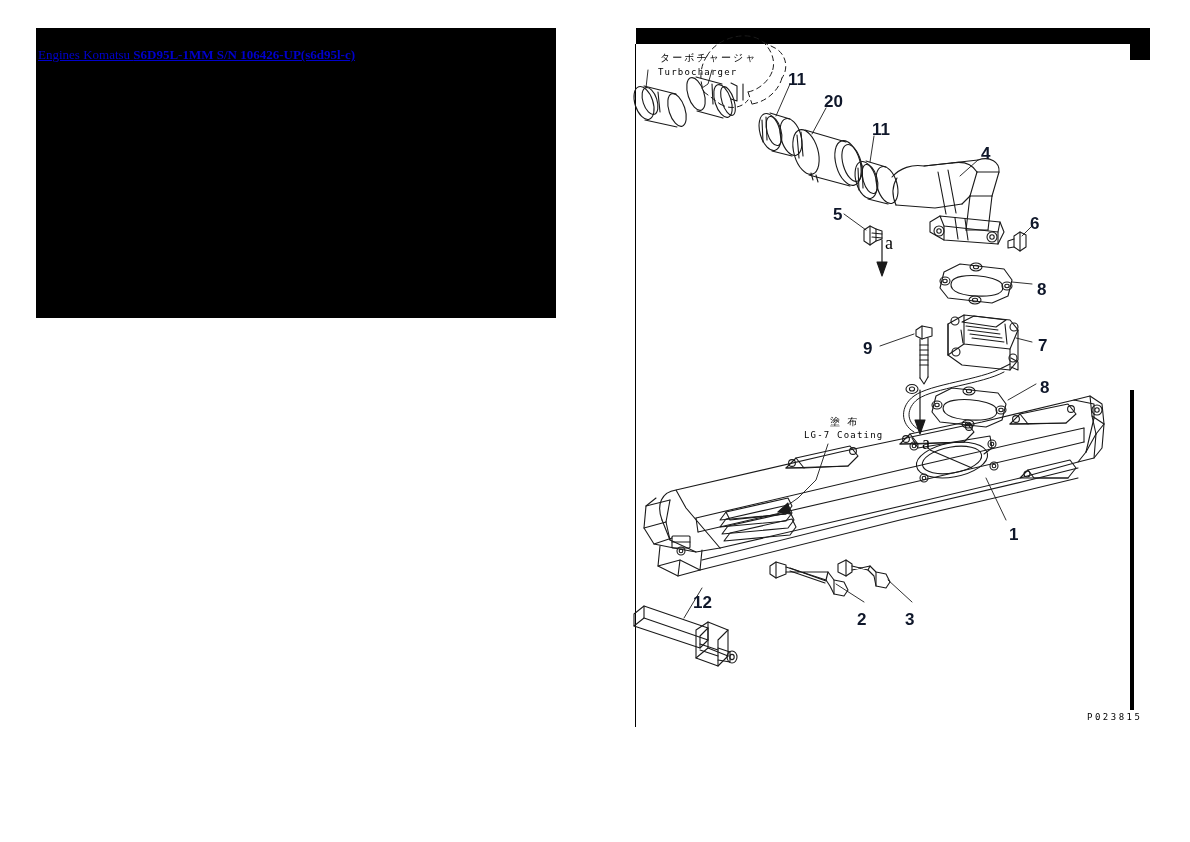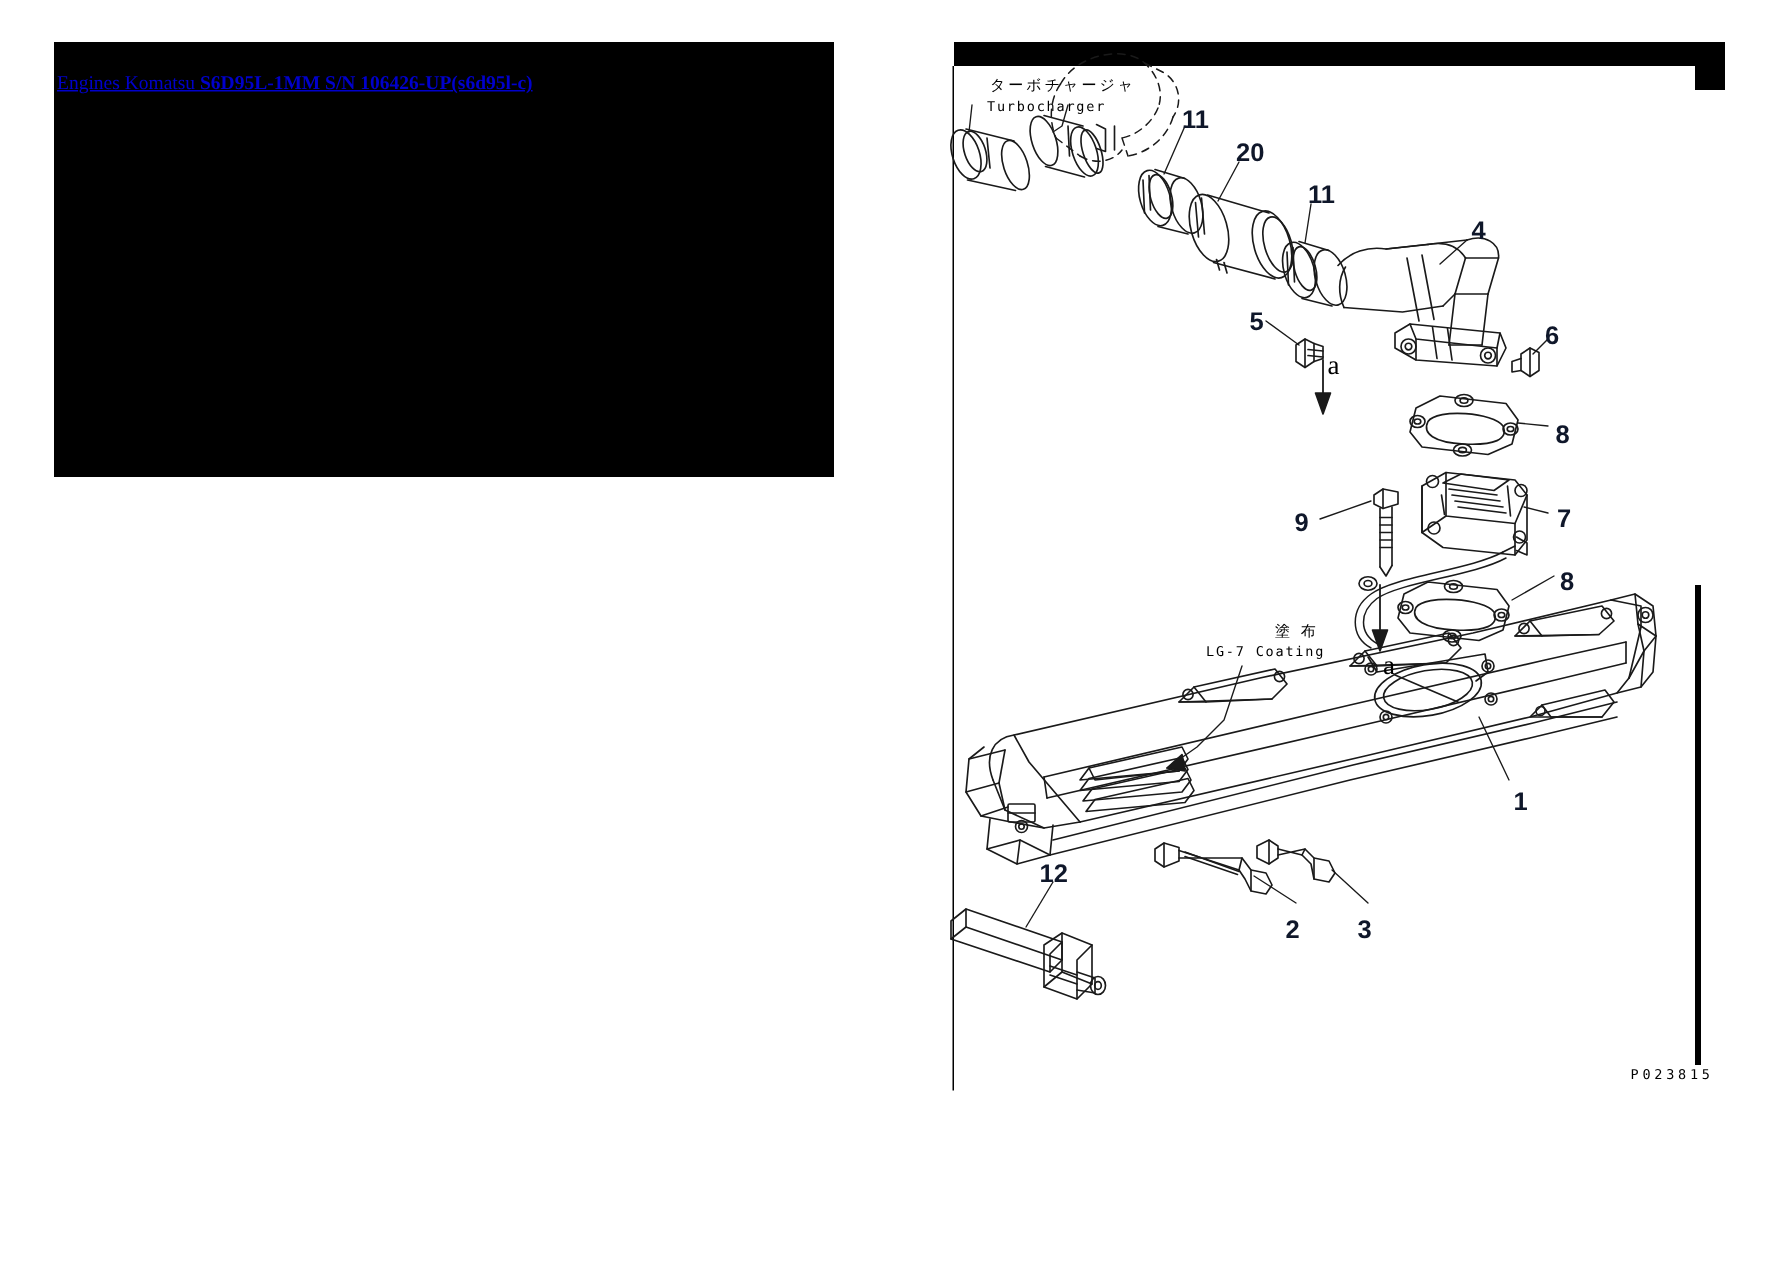--- a/index.html
+++ b/index.html
@@ -475,39 +475,39 @@
       <path d="M 282 240 L 282 272" stroke-width="1.2"></path>
       <path d="M 277 262 L 282 276 L 287 262 Z" fill="#1a1a1a" stroke="#1a1a1a"></path>
       <path d="M 320 390 L 320 430" stroke-width="1.2"></path>
       <path d="M 315 420 L 320 434 L 325 420 Z" fill="#1a1a1a" stroke="#1a1a1a"></path>
     </g>
   </svg>
 
   <div class="note-jp" style="left:60px; top:52px;">ターボチャージャ</div>
   <div class="note-en" style="left:58px; top:67px;">Turbocharger</div>
 
-  <div class="note-jp" style="left:250px; top:416px;">塗  布</div>
+  <div class="note-jp" style="left:230px; top:416px;">塗  布</div>
   <div class="note-en" style="left:204px; top:430px;">LG-7 Coating</div>
 
   <div class="marker-a" style="left:285px; top:234px;">a</div>
   <div class="marker-a" style="left:322px; top:434px;">a</div>
 
   <div id="callouts-layer">
       <div class="callout" style="left: 188px; top: 70px;">11</div>
       <div class="callout" style="left: 224px; top: 92px;">20</div>
       <div class="callout" style="left: 272px; top: 120px;">11</div>
       <div class="callout" style="left: 381px; top: 144px;">4</div>
       <div class="callout" style="left: 233px; top: 205px;">5</div>
       <div class="callout" style="left: 430px; top: 214px;">6</div>
       <div class="callout" style="left: 437px; top: 280px;">8</div>
       <div class="callout" style="left: 263px; top: 339px;">9</div>
       <div class="callout" style="left: 438px; top: 336px;">7</div>
       <div class="callout" style="left: 440px; top: 378px;">8</div>
       <div class="callout" style="left: 409px; top: 525px;">1</div>
-      <div class="callout" style="left: 93px; top: 573px;">12</div>
+      <div class="callout" style="left: 93px; top: 593px;">12</div>
       <div class="callout" style="left: 257px; top: 610px;">2</div>
       <div class="callout" style="left: 305px; top: 610px;">3</div>
     </div>
 
 
   <div id="drawing-code">P023815</div>
 
 </div>
 
 </body></html>

